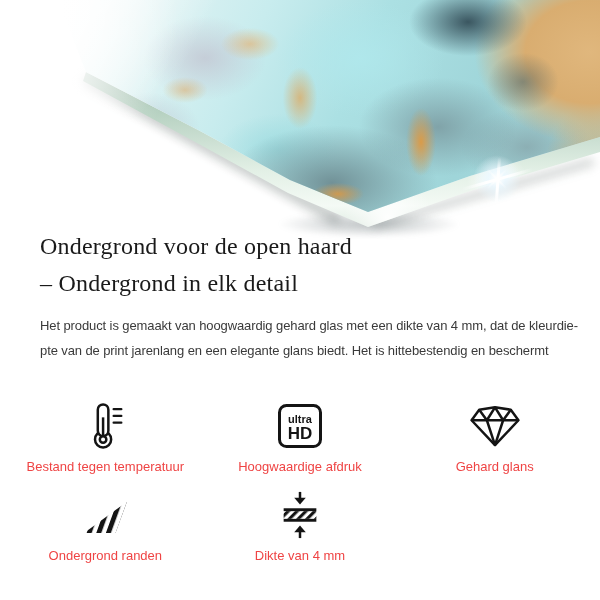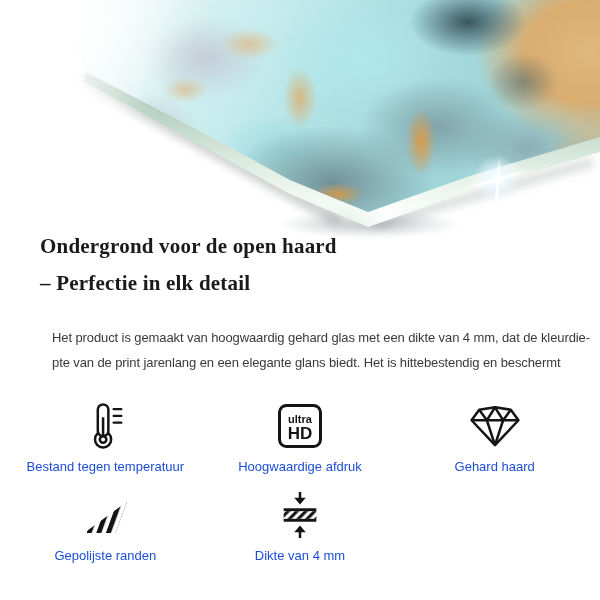--- a/index.html
+++ b/index.html
@@ -68,35 +68,35 @@
     background:linear-gradient(90deg,rgba(255,255,255,0),#fff 35%,#fff 65%,rgba(255,255,255,0));}
   .sparkle .v{left:-1.5px;top:-22px;width:3px;height:58px;border-radius:2px;transform:rotate(4deg);
     background:linear-gradient(180deg,rgba(255,255,255,0),#fff 30%,#fff 60%,rgba(255,255,255,0));}
   .sparkle .d1{left:-14px;top:-1px;width:28px;height:2px;transform:rotate(45deg);
     background:linear-gradient(90deg,rgba(255,255,255,0),rgba(255,255,255,0.9),rgba(255,255,255,0));}
   .sparkle .d2{left:-14px;top:-1px;width:28px;height:2px;transform:rotate(-45deg);
     background:linear-gradient(90deg,rgba(255,255,255,0),rgba(255,255,255,0.9),rgba(255,255,255,0));}
   
   .title{
     position:absolute;left:40px;top:228px;margin:0;
-    font-family:"Liberation Serif","DejaVu Serif",serif;font-weight:700;
-    font-size:21px;line-height:37px;color:#1a1a1a;letter-spacing:0.2px;
+    font-family:"Liberation Serif","DejaVu Serif",serif;font-weight:400;
+    font-size:24px;line-height:37px;color:#1a1a1a;letter-spacing:0.2px;
   }
   .title span{display:block;}
-  .desc{position:absolute;left:40px;top:313px;margin:12px;
+  .desc{position:absolute;left:40px;top:313px;margin:0;
     font-size:13px;line-height:25.4px;color:#3a3a3a;letter-spacing:-0.1px;}
   .desc span{display:block;white-space:nowrap;}
   
   .features{
     position:absolute;left:8px;right:8px;top:398px;
     display:grid;grid-template-columns:repeat(3,1fr);row-gap:12px;
   }
   .feature{display:flex;flex-direction:column;align-items:center;}
   .icon-wrap{height:56px;display:flex;align-items:center;justify-content:center;}
-  .feature-label{font-size:13px;line-height:16px;color:#1d4ed8;margin-top:5px;text-align:right;}
+  .feature-label{font-size:13px;line-height:16px;color:#ef4444;margin-top:5px;text-align:right;}
   .ico{stroke:#141414;fill:none;stroke-width:2.6;}
   .ico .fill{fill:#141414;stroke:none;}
   .ico text{stroke:none;fill:#141414;font-family:"Liberation Sans",sans-serif;}
   .defs-holder{position:absolute;width:0;height:0;overflow:hidden;}
 </style>
 </head>
 <body>
 
 <div class="page">
 
@@ -111,21 +111,21 @@
       <i class="glow"></i>
         <i class="h"></i>
         <i class="v"></i>
         <i class="d1"></i>
         <i class="d2"></i>
     </div>
   </div>
 
   <h1 class="title">
     <span>Ondergrond voor de open haard</span>
-    <span>– Perfectie in elk detail</span>
+    <span>– Ondergrond in elk detail</span>
   </h1>
 
   <p class="desc">
     <span>Het product is gemaakt van hoogwaardig gehard glas met een dikte van 4 mm, dat de kleurdie-</span>
     <span>pte van de print jarenlang en een elegante glans biedt. Het is hittebestendig en beschermt</span>
   </p>
 
   <svg class="defs-holder" aria-hidden="true">
     <defs>
       <pattern id="stripes-steep" patternUnits="userSpaceOnUse" width="9.5" height="9.5" patternTransform="rotate(20)">
@@ -168,30 +168,30 @@
 
     <div class="feature">
       <div class="icon-wrap">
         <svg class="ico" width="54" height="44" viewBox="0 0 54 46" stroke-width="2.3">
           <path d="M10.5 6 L27 3.5 L43.5 6 L51.5 17 L27 43 L2.5 17 Z" stroke-linejoin="round"></path>
           <path d="M2.5 17 L51.5 17"></path>
           <path d="M10.5 6 L18.5 17 M43.5 6 L35.5 17 M27 3.5 L18.5 17 M27 3.5 L35.5 17"></path>
           <path d="M18.5 17 L27 43 M35.5 17 L27 43"></path>
         </svg>
       </div>
-      <div class="feature-label">Gehard haard</div>
+      <div class="feature-label">Gehard glans</div>
     </div>
 
     <div class="feature">
       <div class="icon-wrap">
         <svg width="48" height="40" viewBox="0 0 50 42">
           <path d="M3 40 L36 40 L48 7 Z" fill="url(#stripes-steep)"></path>
         </svg>
       </div>
-      <div class="feature-label">Gepolijste randen</div>
+      <div class="feature-label">Ondergrond randen</div>
     </div>
 
     <div class="feature">
       <div class="icon-wrap">
         <svg class="ico" width="40" height="50" viewBox="0 0 40 52">
           <line x1="20" y1="2" x2="20" y2="9"></line>
           <polygon class="fill" points="14,8 26,8 20,15"></polygon>
           <rect class="fill" x="3" y="19" width="34" height="3"></rect>
           <rect x="3" y="22" width="34" height="8" fill="url(#stripes-45)" stroke="none"></rect>
           <rect class="fill" x="3" y="30" width="34" height="3"></rect>

